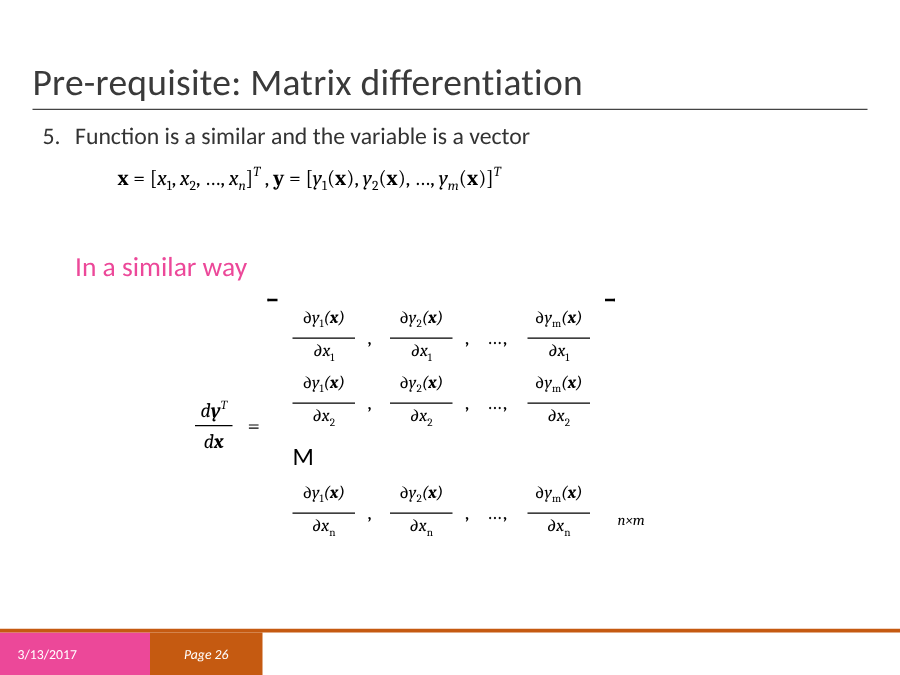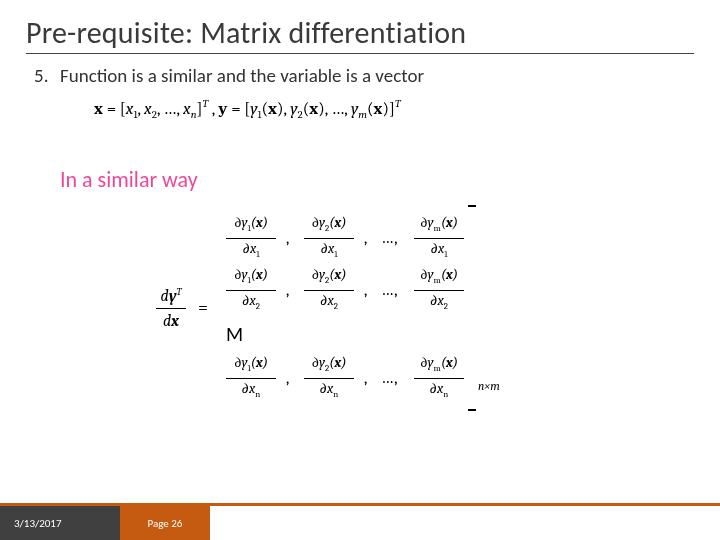--- a/index.html
+++ b/index.html
@@ -16,20 +16,21 @@
     padding: 14px 26px 0 26px;
   }
   .title {
     font-size: 30px;
     font-weight: 400;
     color: #3a3a3a;
     border-bottom: 1.5px solid #444;
     padding-bottom: 2px;
     margin-bottom: 10px;
     letter-spacing: 0.2px;
+    margin-top: 34px;
   }
   .body-line {
     display: flex;
     align-items: baseline;
     font-size: 19px;
     color: #333;
     margin-left: 8px;
     margin-bottom: 6px;
   }
   .body-line .num { width: 26px; }
@@ -67,22 +68,21 @@
     align-items: center;
     margin-right: 6px;
   }
   .lhs .top { font-style: italic; }
   .lhs .top sup { font-size: 10px; font-style: italic; }
   .lhs .bar { width: 30px; height: 1px; background: #000; margin: 3px 0; }
   .lhs .bot { font-style: italic; }
   .eq-sign { margin: 0 6px; font-size: 18px; }
   .bracket {
     display: flex;
-    align-items: flex-end;
-    flex-direction: column;
+    align-items: flex-start;
   }
   .bracket-edge {
     width: 8px;
     border-top: 1.5px solid #000;
     border-bottom: 1.5px solid #000;
   }
   .bracket-left { border-left: 1.5px solid #000; }
   .bracket-right { border-right: 1.5px solid #000; }
   .matrix {
     display: flex;
@@ -134,40 +134,41 @@
   .footer {
     position: absolute;
     left: 0; right: 0; bottom: 0;
     height: 34px;
     display: flex;
     align-items: stretch;
     font-size: 11px;
     color: #fff;
   }
   .footer .f-left {
-    background: #404040;
+    background: #ec4899;
     width: 120px;
     display: flex;
     align-items: center;
     padding-left: 14px;
   }
   .footer .f-mid {
     background: #e38f4b;
     flex: 1;
     display: flex;
     align-items: center;
     justify-content: center;
     letter-spacing: 0.5px;
   }
   .footer .f-right {
     background: #c55a11;
     width: 90px;
     display: flex;
     align-items: center;
     justify-content: center;
+    font-style: italic;
   }
   .footer .strip {
     position: absolute;
     top: -3px; left: 0; right: 0; height: 3px;
     background: #c55a11;
   }
 </style>
 </head>
 <body>
 

